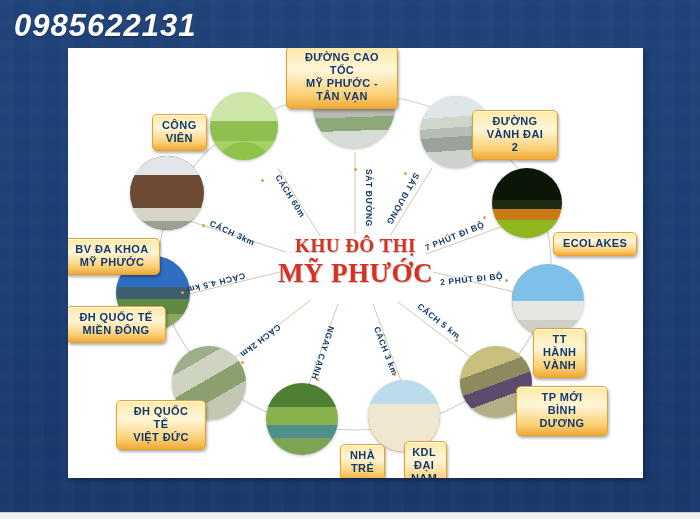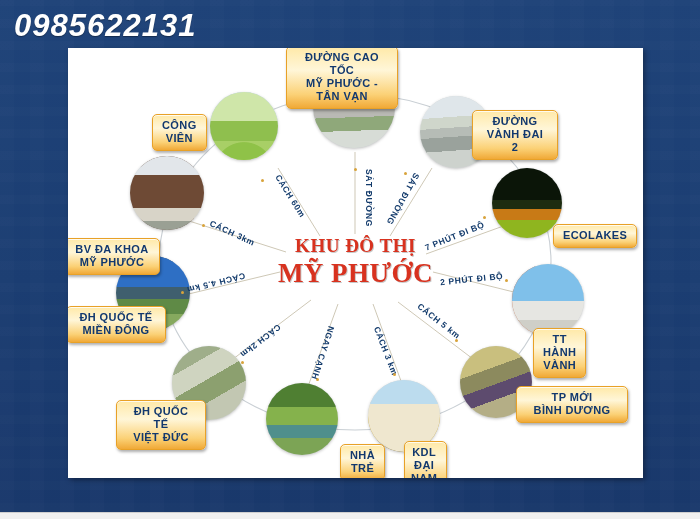--- a/index.html
+++ b/index.html
@@ -165,21 +165,21 @@
     <div class="spoke" style="left:306px; top:146px; transform:rotate(119deg);">SÁT ĐƯỜNG</div>
     <div class="dot" style="left:336px; top:124px;"></div>
   </div>
 
   <div class="node">
     <div class="photo" style="left:424px; top:120px; width:70px; height:70px;">
       <i style="background:
           linear-gradient(180deg,#0b1508 0 46%,#1d2c10 46% 58%,#c87a16 58% 74%,#8fb51f 74% 100%),
           radial-gradient(circle at 52% 40%, rgba(120,225,225,.6) 0 14%, rgba(0,0,0,0) 15%);"></i>
     </div>
-    <div class="tag" style="left:485px; top:176px;">ECOLAKES</div>
+    <div class="tag" style="left:485px; top:184px;">ECOLAKES</div>
     <div class="spoke" style="left:355px; top:183px; transform:rotate(-22deg);">7 PHÚT ĐI BỘ</div>
     <div class="dot" style="left:415px; top:168px;"></div>
   </div>
 
   <div class="node">
     <div class="photo" style="left:444px; top:216px; width:72px; height:72px;">
       <i style="background:
           linear-gradient(180deg,#7fc0ea 0 52%,#e6e6e2 52% 78%,#cfcfc8 78% 100%),
           linear-gradient(90deg, rgba(198,86,40,.85) 0 32%, rgba(0,0,0,0) 33% 64%, rgba(225,225,222,.9) 65% 100%);"></i>
     </div>
@@ -187,21 +187,21 @@
     <div class="spoke" style="left:372px; top:226px; transform:rotate(-6deg);">2 PHÚT ĐI BỘ</div>
     <div class="dot" style="left:437px; top:231px;"></div>
   </div>
 
   <div class="node">
     <div class="photo" style="left:392px; top:298px; width:72px; height:72px;">
       <i style="background:
           linear-gradient(160deg,#c9bf7e 0 34%,#8c8a5e 34% 52%,#5d4b6e 52% 68%,#b4ae86 68% 100%),
           radial-gradient(circle at 38% 62%, #4b3866 0 17%, rgba(0,0,0,0) 18%);"></i>
     </div>
-    <div class="tag" style="left:448px; top:338px; width:112px;">TP MỚI
+    <div class="tag" style="left:448px; top:338px; width:92px;">TP MỚI
 BÌNH DƯƠNG</div>
     <div class="spoke" style="left:345px; top:268px; transform:rotate(38deg);">CÁCH 5 km</div>
     <div class="dot" style="left:387px; top:291px;"></div>
   </div>
 
   <div class="node">
     <div class="photo" style="left:300px; top:332px; width:72px; height:72px;">
       <i style="background:
           linear-gradient(180deg,#bcdcee 0 34%,#efe7cf 34% 100%),
           radial-gradient(ellipse at 50% 40%, #3f6b22 0 26%, rgba(0,0,0,0) 27%),

